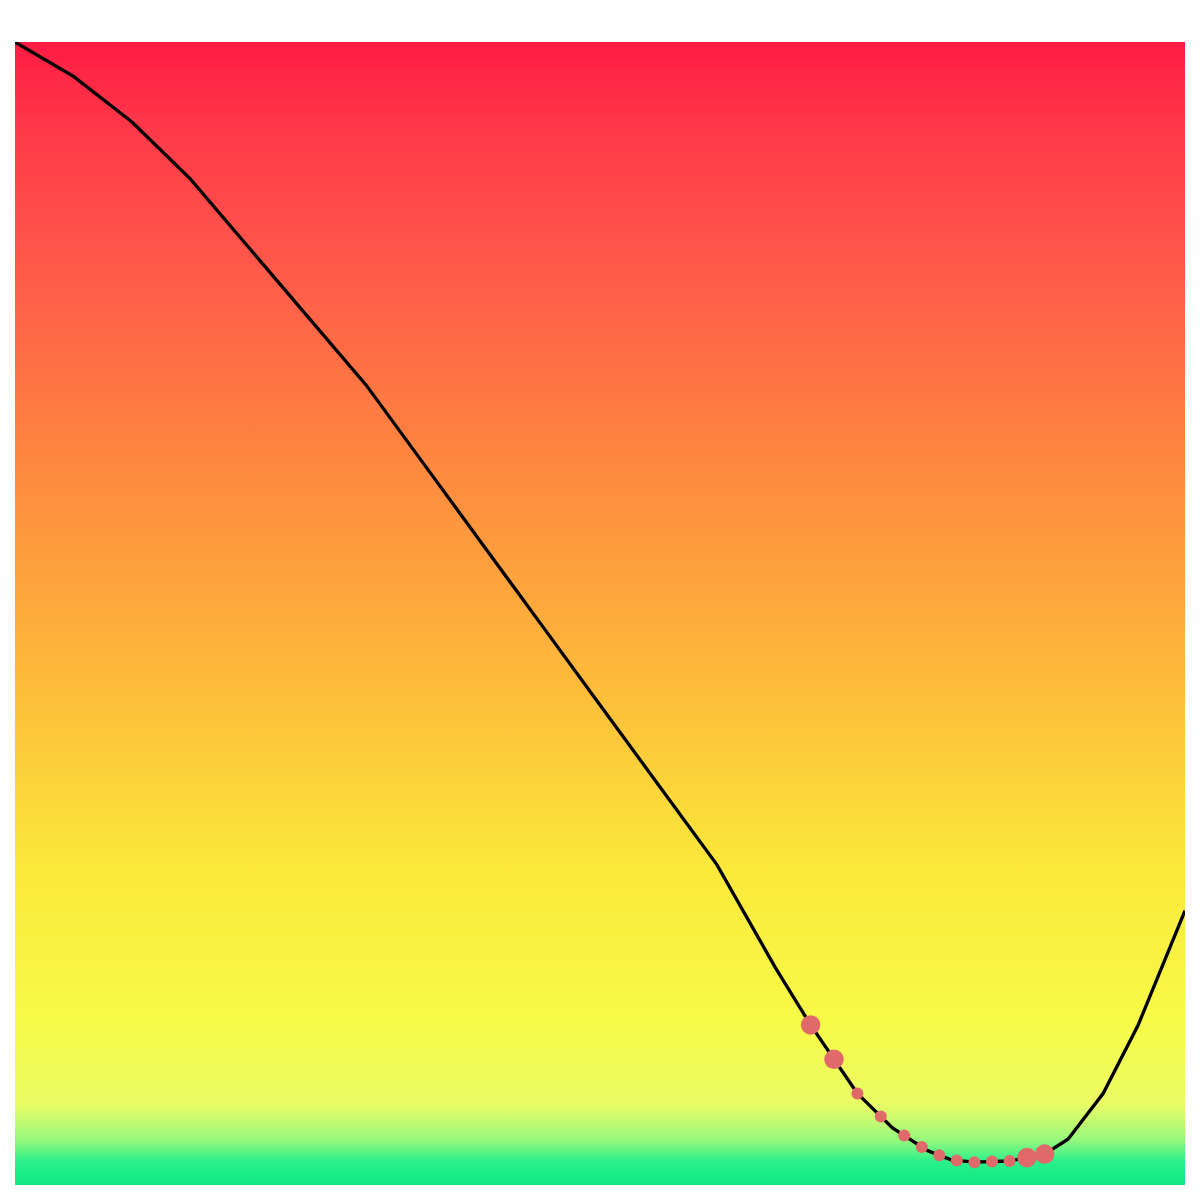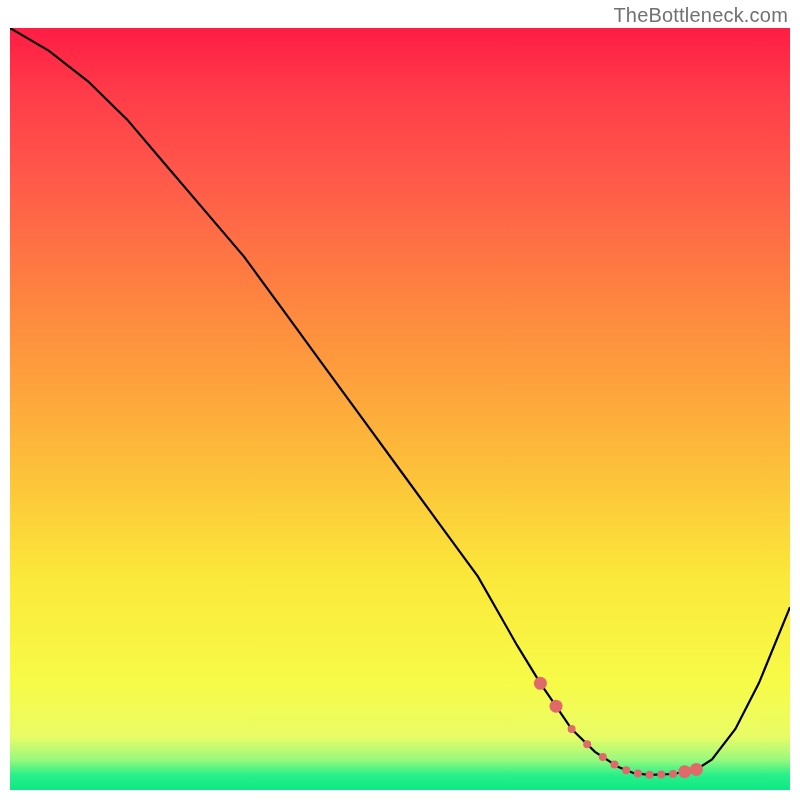--- a/index.html
+++ b/index.html
@@ -51,21 +51,20 @@
     font-size: 20px;
     color: #717171;
     letter-spacing: 0.2px;
   }
 </style>
 </head>
 <body>
 
 <div class="chart-wrap">
 
-  <div class="attribution">TheBottleneck.com</div>
 
   <div class="plot-area">
     <svg class="curve-layer" viewBox="0 0 780 762" preserveAspectRatio="none">
       <g>
         <path id="curve-path" fill="none" stroke-width="2.2" stroke="#000000" d="M0.0 0.0 L39.0 22.9 L78.0 53.3 L117.0 91.4 L156.0 137.2 L195.0 182.9 L234.0 228.6 L273.0 281.9 L312.0 335.3 L351.0 388.6 L390.0 442.0 L429.0 495.3 L468.0 548.6 L507.0 617.2 L530.4 655.3 L546.0 678.2 L561.6 701.0 L585.0 723.9 L608.4 739.1 L624.0 745.2 L639.6 746.8 L663.0 746.0 L686.4 741.4 L702.0 731.5 L725.4 701.0 L748.8 655.3 L780.0 579.1"></path>
         <g id="markers">
             <circle cx="530.4" cy="655.3" r="6.5" fill="#e06a6a"></circle>
             <circle cx="546.0" cy="678.2" r="6.5" fill="#e06a6a"></circle>
             <circle cx="561.6" cy="701.0" r="4" fill="#e06a6a"></circle>
             <circle cx="577.2" cy="716.3" r="4" fill="#e06a6a"></circle>

